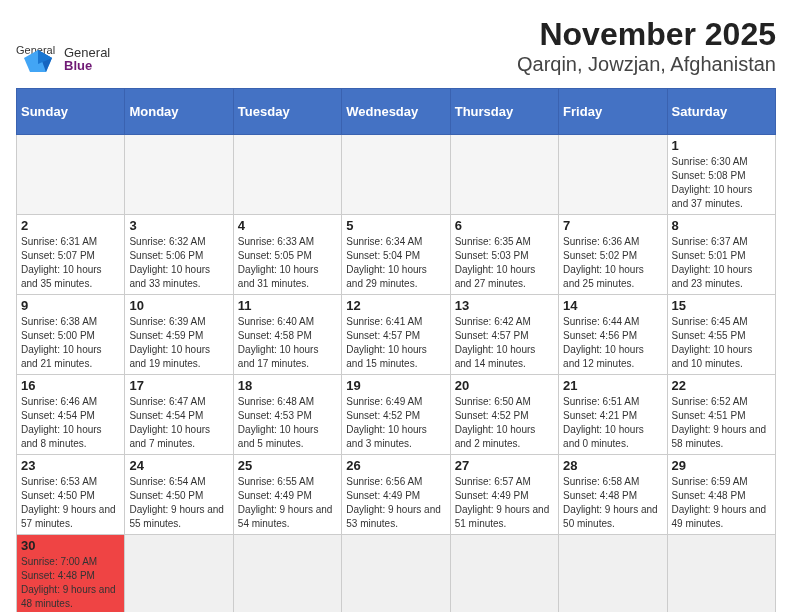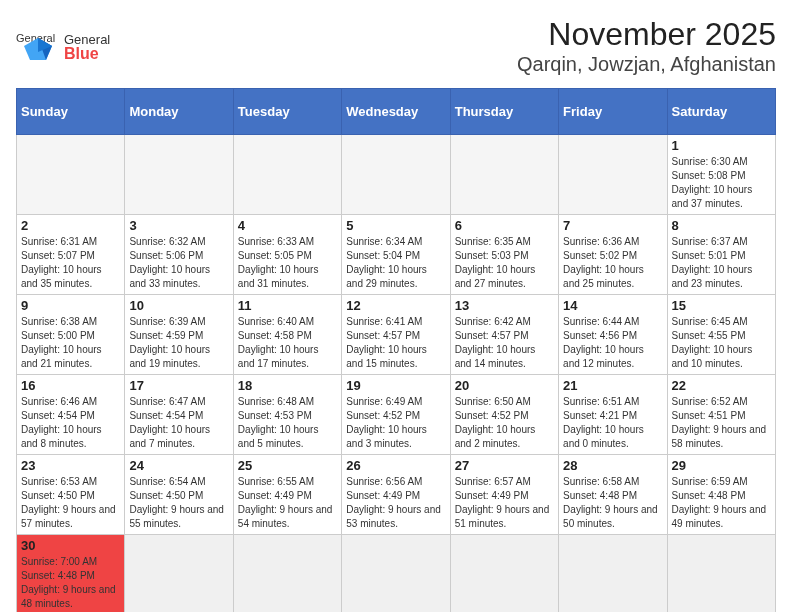--- a/index.html
+++ b/index.html
@@ -6,34 +6,34 @@
     body {
       font-family: Arial, sans-serif;
       background: #fff;
       width: 792px;
       min-height: 612px;
       padding: 16px;
     }
     .header-area {
       display: flex;
       justify-content: space-between;
-      align-items: center;
+      align-items: flex-end;
       margin-bottom: 12px;
     }
     .logo {
       display: flex;
       align-items: center;
       gap: 4px;
     }
     .title-area {
       text-align: right;
     }
     .month-title {
       font-size: 32px;
-      font-weight: normal;
+      font-weight: bold;
       color: #222;
     }
     .location {
       font-size: 20px;
       color: #444;
     }
     .calendar {
       width: 100%;
       border-collapse: collapse;
       border: 1px solid #ccc;
@@ -89,21 +89,21 @@
   <div class="logo">
   <div style="display:flex;align-items:center;gap:2px;">
     <svg width="44" height="36" viewBox="0 0 44 36">
       <text x="0" y="14" font-size="11" font-family="Arial,sans-serif" fill="#333">General</text>
       <polygon points="8,18 22,10 36,18 30,32 14,32" fill="#42A5F5"></polygon>
       <polygon points="22,10 36,18 30,32" fill="#1565C0"></polygon>
       <polygon points="22,10 36,18 22,24" fill="#1976D2"></polygon>
     </svg>
     <div style="display:flex;flex-direction:column;line-height:1.0;margin-left:2px;margin-top:2px;">
       <span style="font-size:13px;color:#333;font-family:Arial,sans-serif;">General</span>
-      <span style="font-size:16px;color:#ef4444;font-weight:bold;font-family:Arial,sans-serif;">Blue</span>
+      <span style="font-size:13px;color:#701a75;font-weight:bold;font-family:Arial,sans-serif;">Blue</span>
     </div>
   </div>
 </div>
   <div class="title-area">
     <div class="month-title">November 2025</div>
     <div class="location">Qarqin, Jowzjan, Afghanistan</div>
   </div>
 </div>
 
 <table class="calendar">

